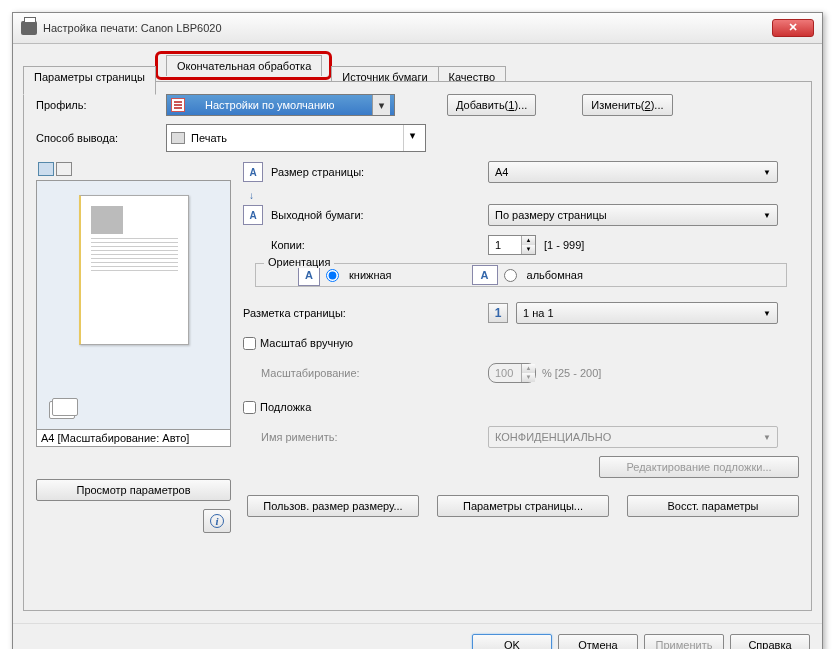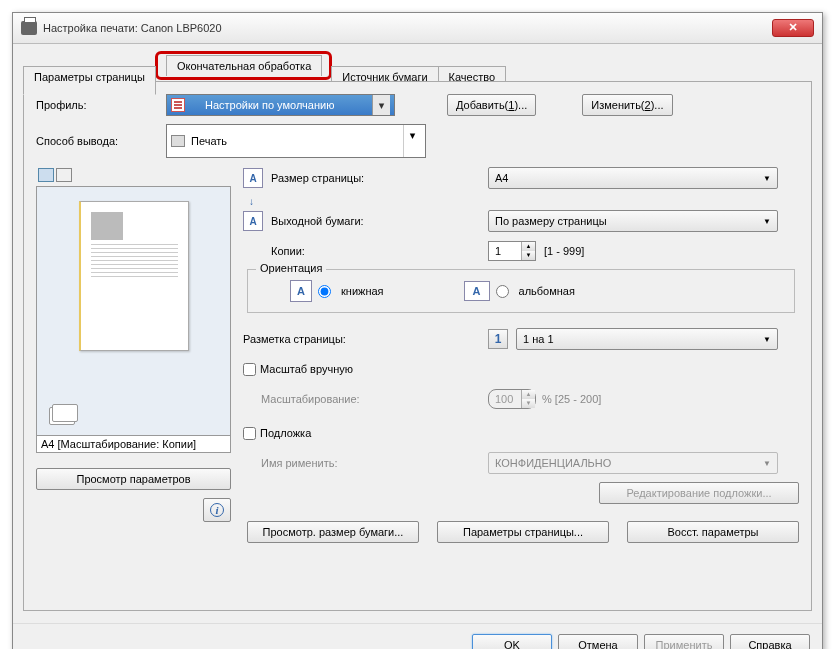--- a/index.html
+++ b/index.html
@@ -18,51 +18,51 @@
 .tab-panel { border: 1px solid #aaa; padding: 12px; background: #f0f0f0; min-height: 530px; position: relative; }
 .row { display: flex; align-items: center; margin-bottom: 8px; }
 .label-col { width: 130px; }
 .profile-select { display: flex; align-items: center; background: linear-gradient(#5b9bd5, #3a7bc8); color: #fff; border: 1px solid #7a7a7a; height: 22px; width: 229px; padding: 0 4px; gap: 20px; }
 .profile-select .doc-icon { width: 14px; height: 14px; background: #fff; border: 1px solid #c55; position: relative; }
 .profile-select .doc-icon::after { content:''; position:absolute; left:2px; top:2px; width:8px; height:2px; background:#c55; box-shadow:0 3px 0 #c55, 0 6px 0 #c55; }
 .profile-select .arrow { margin-left: auto; width: 18px; text-align: center; color: #333; background: #e8e8e8; border-left: 1px solid #999; align-self: stretch; line-height: 20px; }
 .btn { background: linear-gradient(#fafafa, #e4e4e4); border: 1px solid #888; padding: 2px 10px; cursor: pointer; height: 22px; border-radius: 2px; }
 .btn-small { padding: 2px 8px; margin-left: 40px; }
 .btn-wide { width: 172px; }
-.output-select { display: flex; align-items: center; background: #fff; border: 1px solid #7a7a7a; height: 34px; width: 260px; padding: 0 4px; gap: 6px; }
+.output-select { display: flex; align-items: center; background: #fff; border: 1px solid #7a7a7a; height: 28px; width: 260px; padding: 0 4px; gap: 6px; }
 .output-select .print-icon { width: 14px; height: 12px; background: #ddd; border: 1px solid #888; }
 .output-select .arrow { margin-left: auto; width: 18px; text-align: center; border-left: 1px solid #ccc; align-self: stretch; line-height: 20px; }
 .main-area { display: flex; gap: 12px; margin-top: 6px; }
 .preview-col { width: 195px; }
 .preview-icons { display: flex; gap: 2px; margin-bottom: 2px; padding: 2px; }
 .preview-icons .picon { width: 16px; height: 14px; border: 1px solid #888; }
 .preview-icons .picon.sel { background: #cde; border-color: #58a; }
 .preview-box { border: 1px solid #999; background: #e8eef5; height: 250px; padding: 14px 24px 8px; position: relative; }
 .page-preview { width: 110px; height: 150px; background: #fff; border: 1px solid #aaa; border-left: 2px solid #e8c860; margin: 0 auto; padding: 10px; box-shadow: 1px 1px 2px rgba(0,0,0,0.2); }
 .page-preview .thumb { width: 32px; height: 28px; background: #bbb; margin-bottom: 4px; }
 .page-preview .line { height: 1px; background: #ccc; margin-bottom: 3px; }
 .stack-icon { position: absolute; bottom: 8px; left: 12px; width: 28px; height: 20px; }
 .stack-icon::before, .stack-icon::after { content:''; position:absolute; width:24px; height:16px; background:#fff; border:1px solid #999; border-radius:2px; }
 .stack-icon::after { top:-3px; left:3px; }
 .preview-caption { background: #fff; border: 1px solid #999; border-top: none; padding: 2px 4px; }
-.view-params-btn { width: 100%; margin-top: 15px; }
+.view-params-btn { width: 100%; margin-top: 32px; }
 .info-icon-btn { width: 28px; height: 24px; margin: 8px 0 0 auto; display: flex; align-items: center; justify-content: center; border: 1px solid #888; background: linear-gradient(#fafafa,#e4e4e4); border-radius: 2px; float: right; }
 .info-icon-btn span { width: 14px; height: 14px; border: 1px solid #36a; border-radius: 50%; color: #36a; font-weight: bold; text-align: center; line-height: 12px; font-style: italic; font-family: serif; }
 .settings-col { flex: 1; }
 .setting-row { display: flex; align-items: center; margin-bottom: 6px; min-height: 24px; }
 .setting-icon { width: 20px; height: 20px; border: 1px solid #88a; background: #fff; margin-right: 8px; display: flex; align-items: center; justify-content: center; color: #36a; font-weight: bold; font-size: 10px; }
 .setting-icon.num { border-color: #999; background: linear-gradient(#fafafa,#e0e0e0); color: #36a; font-size: 12px; }
 .setting-label { width: 145px; }
 .dropdown { flex: 1; max-width: 290px; background: linear-gradient(#fafafa,#e4e4e4); border: 1px solid #888; height: 22px; display: flex; align-items: center; padding: 0 6px; border-radius: 2px; }
 .dropdown .arrow { margin-left: auto; font-size: 8px; }
 .spinner { width: 48px; height: 20px; border: 1px solid #888; background: #fff; display: flex; align-items: center; padding-left: 6px; }
 .spinner .spin-btns { margin-left: auto; width: 14px; display: flex; flex-direction: column; }
 .spinner .spin-btns div { height: 9px; background: linear-gradient(#fafafa,#ddd); border-left: 1px solid #aaa; text-align: center; font-size: 6px; line-height: 8px; }
 .spinner.disabled { background: #f0f0f0; color: #999; border-radius: 8px; }
-.fieldset { border: 1px solid #bbb; padding: 10px 12px; margin: 6px 4px 14px; position: relative; }
+.fieldset { border: 1px solid #bbb; padding: 0 12px; margin: 6px 12px 14px; position: relative; }
 .fieldset-legend { position: absolute; top: -8px; left: 8px; background: #f0f0f0; padding: 0 4px; }
 .orient-opts { display: flex; gap: 80px; align-items: center; padding-left: 30px; }
 .orient-opt { display: flex; align-items: center; gap: 6px; }
 .orient-a { width: 22px; height: 22px; border: 1px solid #88a; background: #fff; display: flex; align-items: center; justify-content: center; color: #36a; font-weight: bold; }
 .orient-a.land { width: 26px; height: 20px; }
 input[type=radio], input[type=checkbox] { margin: 0 4px 0 0; }
 .disabled-text { color: #888; }
 .disabled-dropdown { background: #f0f0f0; color: #888; border-color: #bbb; }
 .bottom-btns { display: flex; gap: 18px; justify-content: flex-end; margin-top: 16px; }
 .footer-btns { display: flex; gap: 6px; justify-content: flex-end; padding: 10px 12px; border-top: 1px solid #ddd; }
@@ -127,21 +127,21 @@
                 <div class="line"></div>
               <div class="line"></div>
                 <div class="line"></div>
                 <div class="line"></div>
               <div class="line"></div>
                 <div class="line"></div>
                 <div class="line"></div>
             </div>
             <div class="stack-icon"></div>
           </div>
-          <div class="preview-caption">A4 [Масштабирование: Копии]</div>
+          <div class="preview-caption">A4 [Масштабирование: Авто]</div>
           <button class="btn view-params-btn">Просмотр параметров</button>
           <div class="info-icon-btn">
               <span>i</span>
             </div>
         </div>
 
         <div class="settings-col">
           <div class="setting-row">
             <div class="setting-icon">A</div>
             <div class="setting-label">Размер страницы:</div>
@@ -230,21 +230,21 @@
             <div class="dropdown disabled-dropdown">
               <span>КОНФИДЕНЦИАЛЬНО</span>
               <span class="arrow">▼</span>
             </div>
           </div>
           <div class="setting-row" style="justify-content:flex-end">
             <button class="btn disabled-text" style="width:200px;color:#999">Редактирование подложки...</button>
           </div>
 
           <div class="bottom-btns">
-            <button class="btn btn-wide">Просмотр. размер бумаги...</button>
+            <button class="btn btn-wide">Пользов. размер размеру...</button>
             <button class="btn btn-wide">Параметры страницы...</button>
             <button class="btn btn-wide">Восст. параметры</button>
           </div>
         </div>
       </div>
 
     </div>
   </div>
   <div class="footer-btns">
     <button class="btn ok">OK</button>

